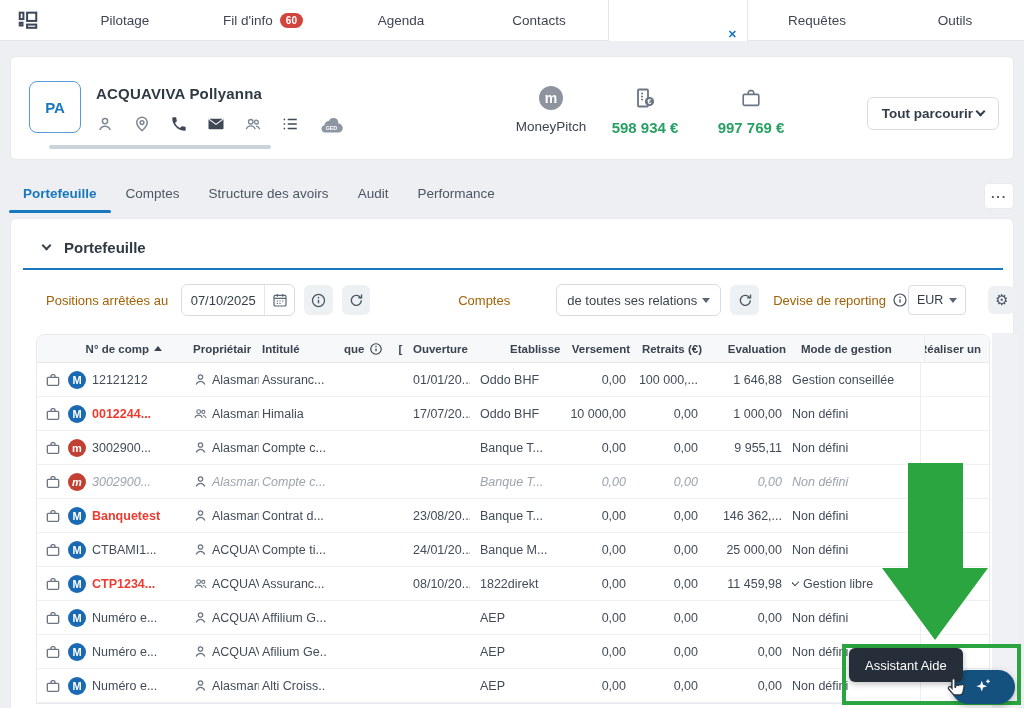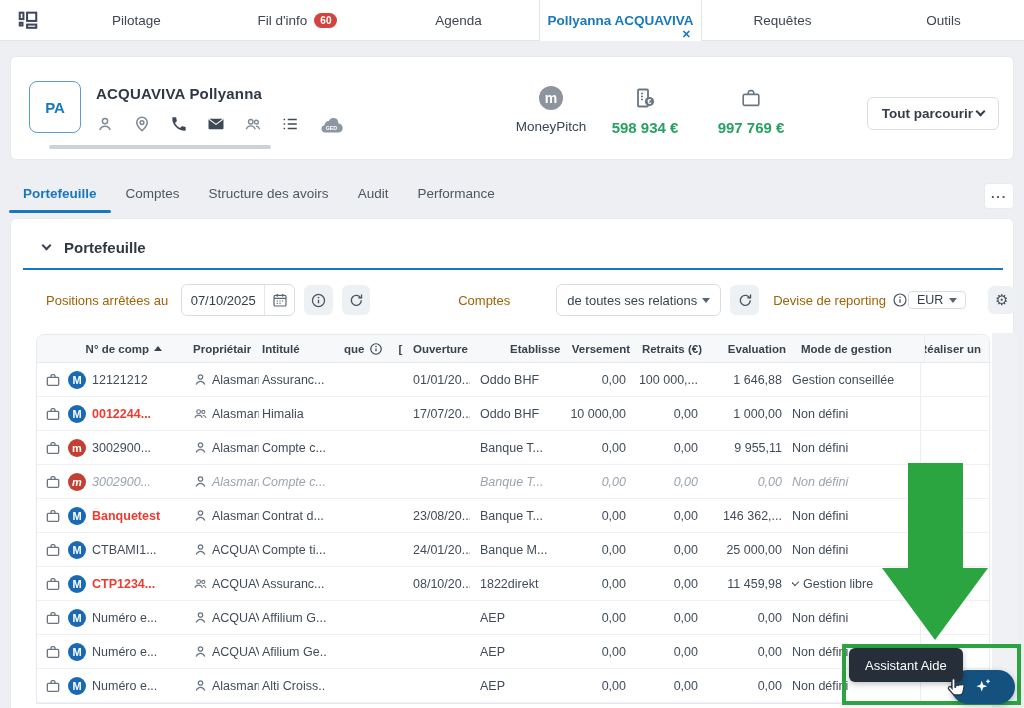--- a/index.html
+++ b/index.html
@@ -79,21 +79,21 @@
   .cal-btn { width:30px; height:32px; display:flex; align-items:center; justify-content:center; cursor:pointer; color:#5a6570; }
   .sq-btn { margin-left:9px; width:30px; height:30px; background:#eef1f4; border-radius:6px;
     display:flex; align-items:center; justify-content:center; color:#4a5562; cursor:pointer; }
   .lbl-comptes { margin-left:88px; }
   .select { margin-left:46px; width:172px; height:32px; border:1px solid #d9dde2; border-radius:6px;
     background:#fff; display:flex; align-items:center; padding:0 10px; font-size:13px; color:#3a4450; cursor:pointer; }
   .caret { margin-left:auto; width:0; height:0; border-left:4px solid transparent;
     border-right:4px solid transparent; border-top:5px solid #5a6570; }
   .devise-wrap { margin-left:14px; display:flex; align-items:center; gap:6px;text-align:right; }
   .i-inline { width:16px; height:16px; color:#4a5562; cursor:pointer; }
-  .eur-select { margin-left:0; height:18px; border:1px solid #d9dde2; border-radius:4px;
+  .eur-select { margin-left:0; height:30px; border:1px solid #d9dde2; border-radius:4px;
     display:flex; align-items:center; gap:6px; padding:0 8px; font-size:12.5px; color:#333d49; cursor:pointer; }
   .eur-select .caret { margin-left:0; }
   .gear-btn { margin-left:22px; width:28px; height:28px; font-size:15px; }
 
   
   .table { position:absolute; left:25px; top:115px; width:954px; background:#fff;
     border:1px solid #e7e9ee; border-radius:8px 8px 0 0; overflow:hidden; }
   .thead { height:28px; background:#f7f8fa; border-bottom:1px solid #e7e9ee; display:flex;
     align-items:center; font-size:11.5px; font-weight:bold; color:#39424e; }
   .trow { height:34px; border-bottom:1px solid #eef0f3; display:flex; align-items:center;
@@ -156,22 +156,24 @@
   <div class="nav-item">
       <span>Pilotage</span>
     </div>
   <div class="nav-item">
     <span>Fil d'info</span>
     <span class="nav-badge">60</span>
   </div>
   <div class="nav-item">
       <span>Agenda</span>
     </div>
+  <div class="nav-item">
+      <span>Contacts</span>
+    </div>
   <div class="nav-item active">
-    <span>Pollyanna ACQUAVIVA</span>
     <span class="tab-close">✕</span>
   </div>
   <div class="nav-item">
       <span>Requêtes</span>
     </div>
   <div class="nav-item">
       <span>Outils</span>
     </div>
 </div>
 

